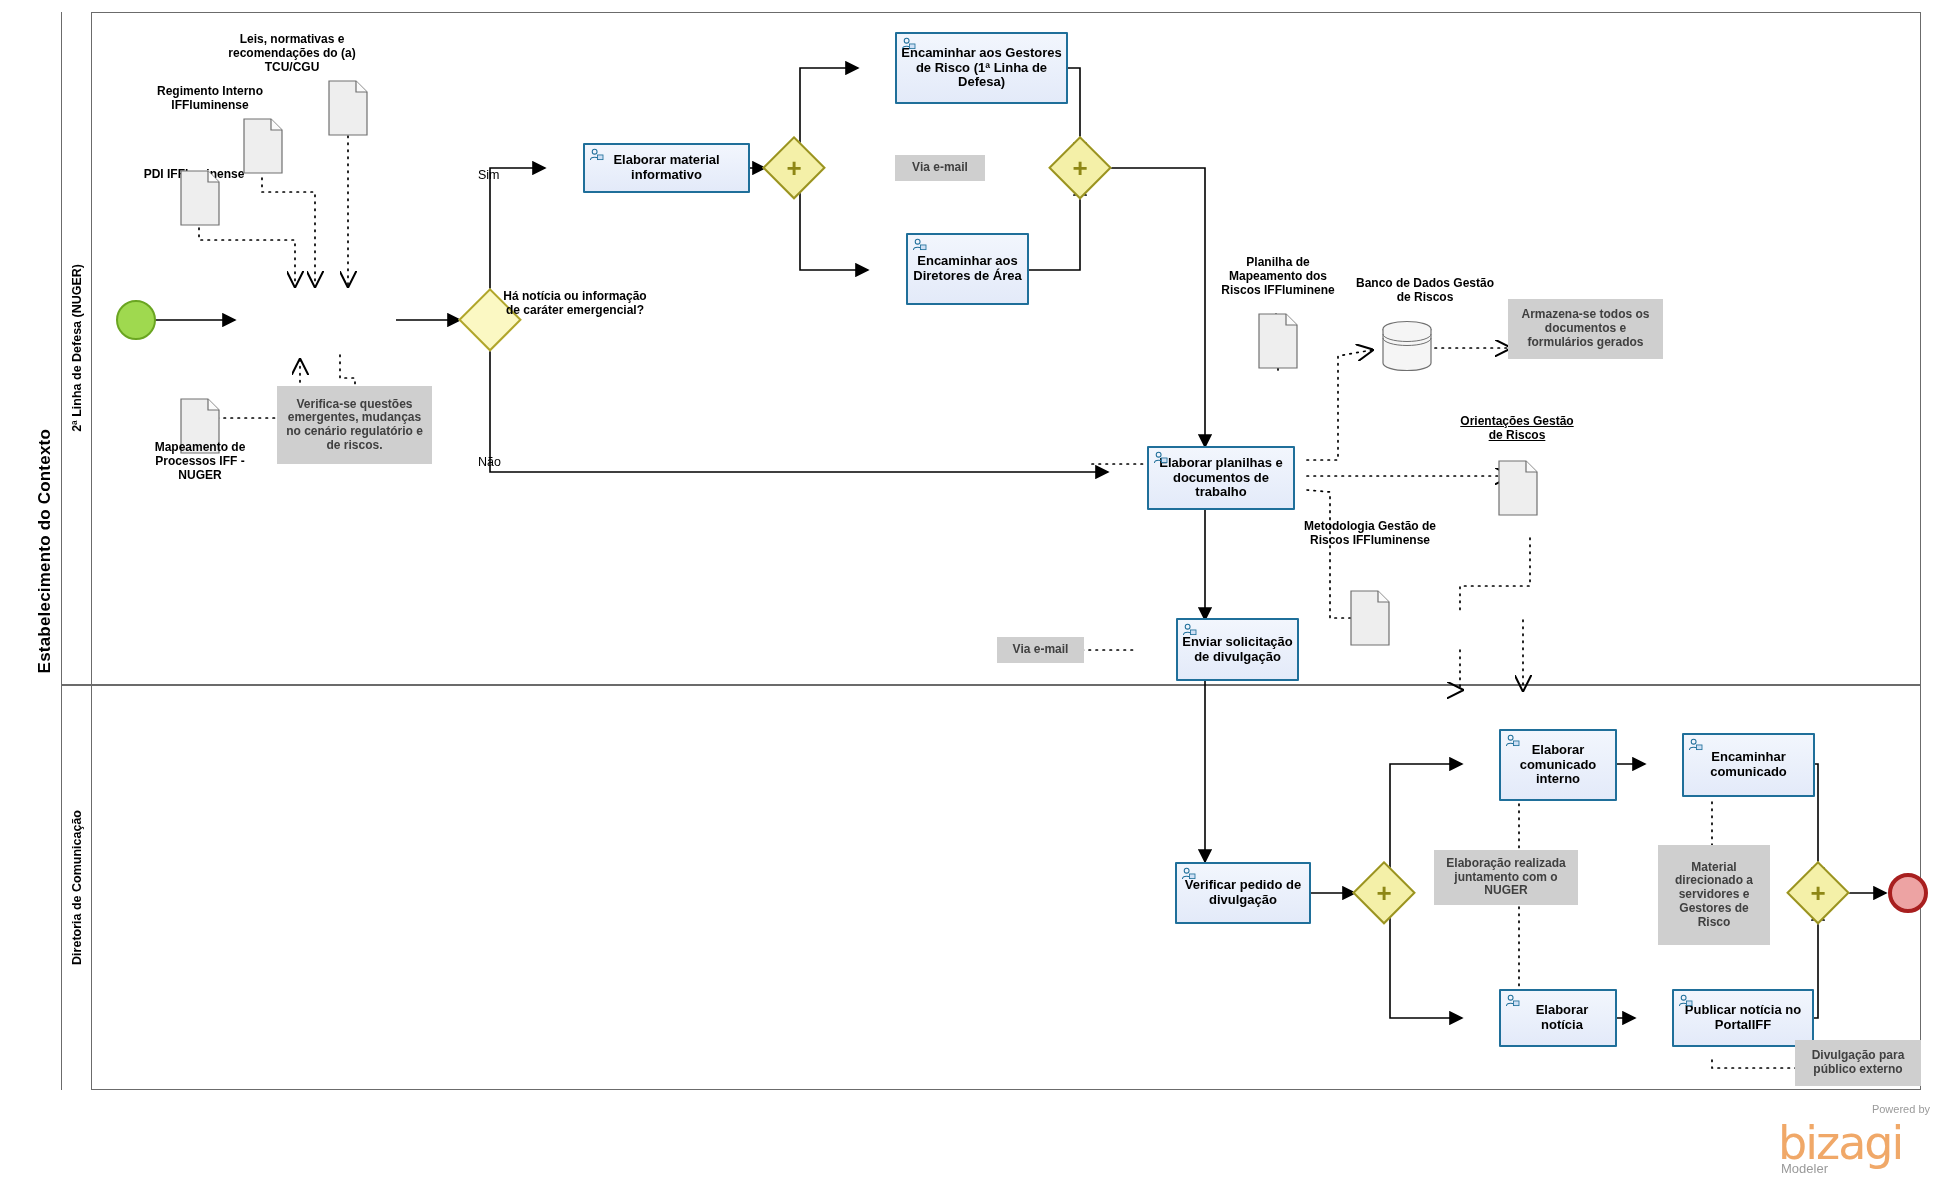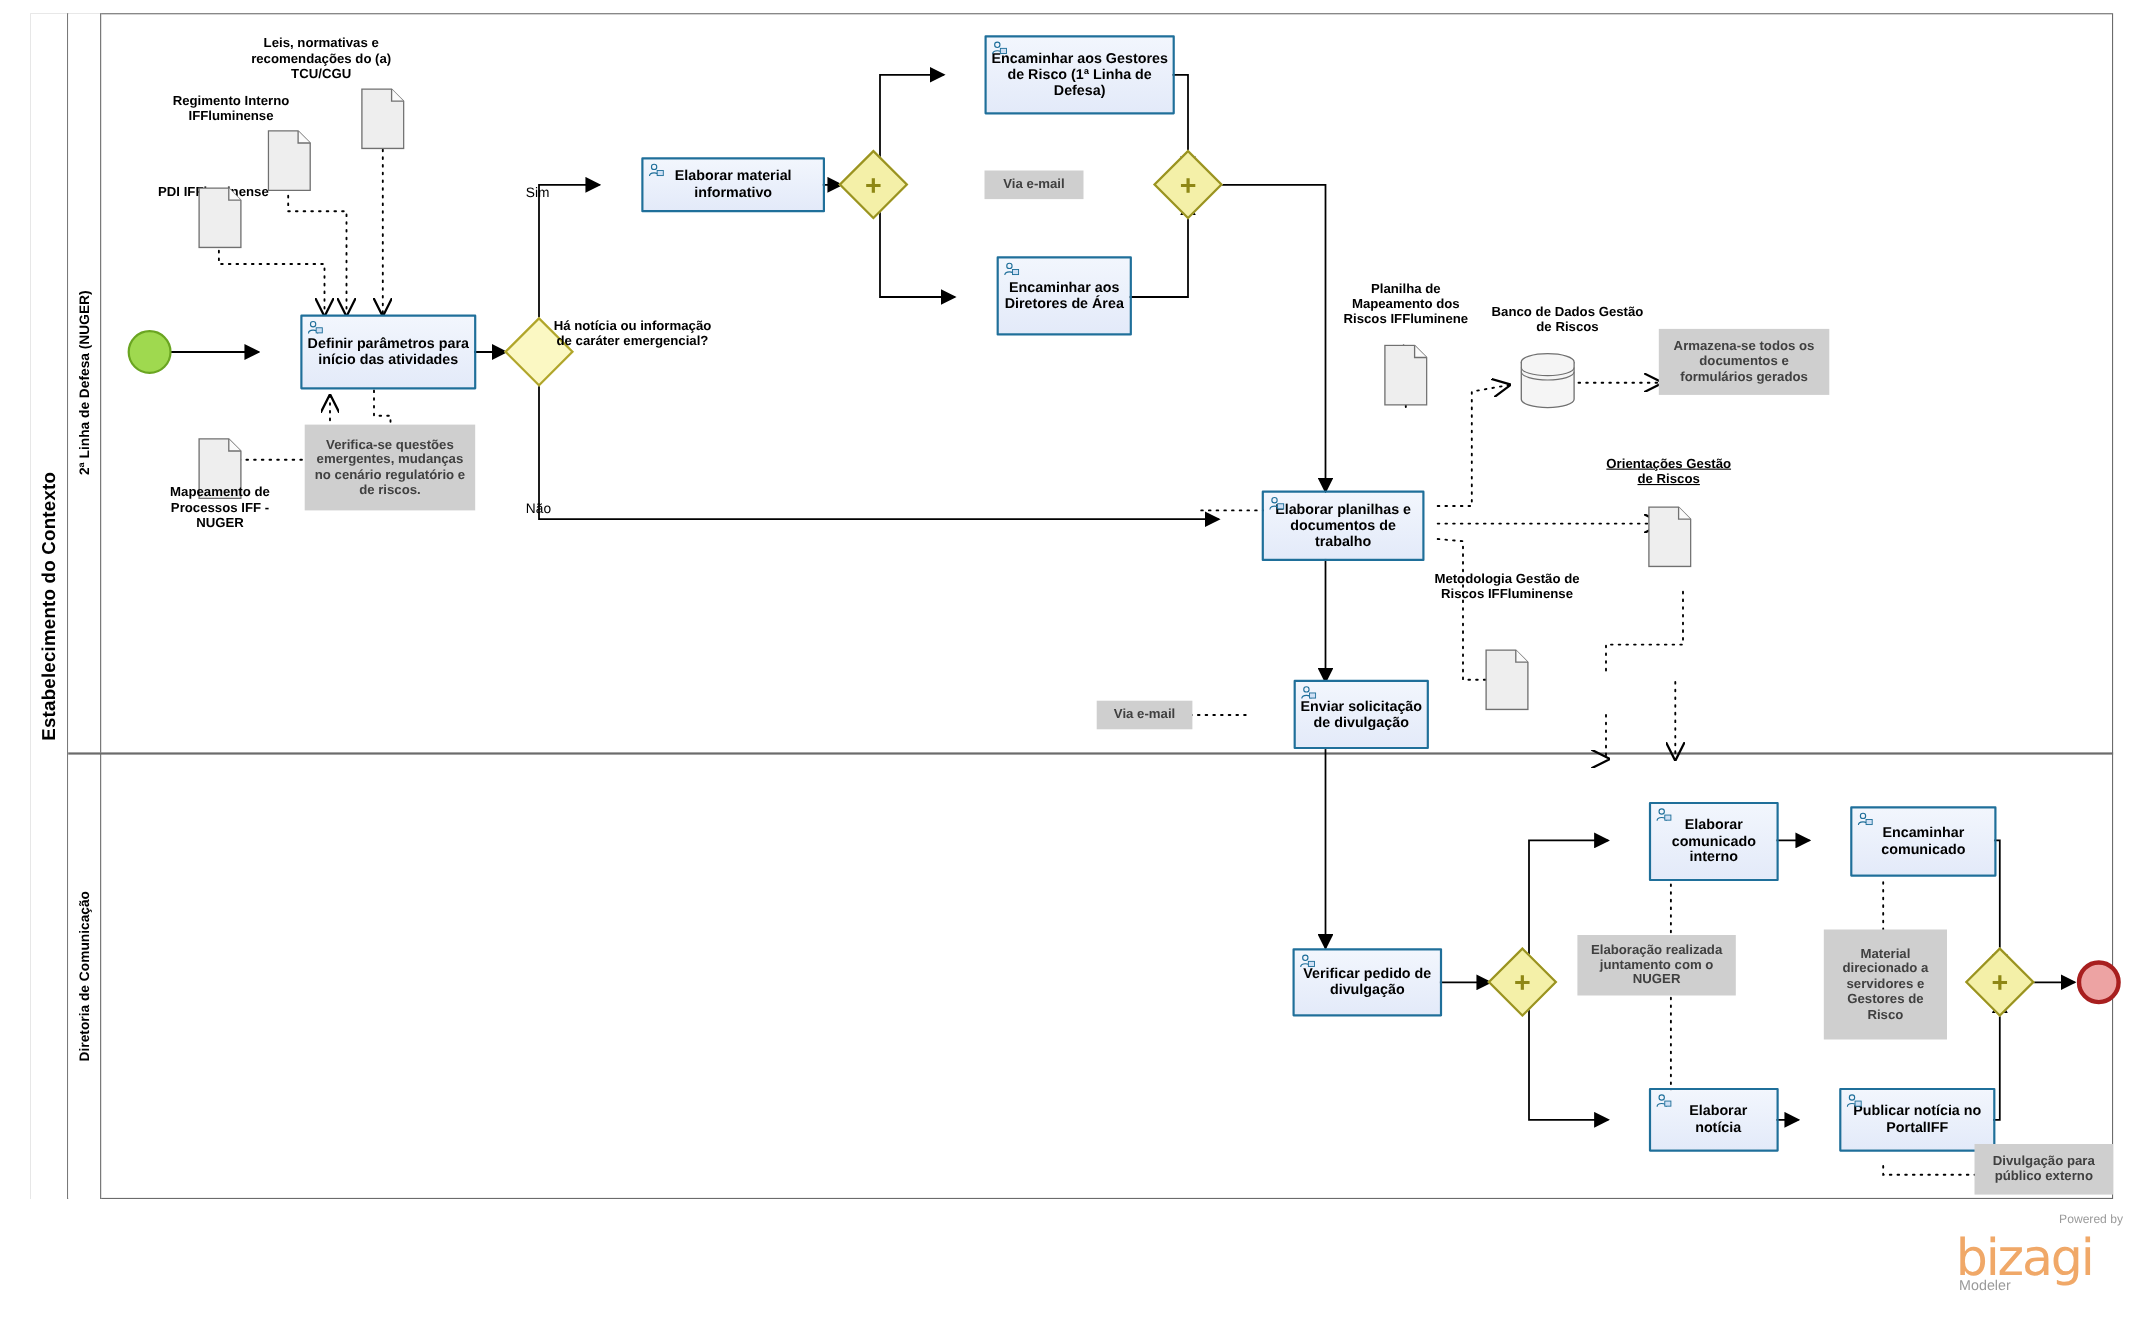--- a/index.html
+++ b/index.html
@@ -186,28 +186,20 @@
   </div>
 
   <div class="gw gw-p" style="left:1786px;top:861px;width:64px;height:64px;">
     <div class="dia"></div>
     <div class="gw-plus">+</div>
   </div>
 
   <div class="flowlbl" style="left:478px;top:168px;">Sim</div>
   <div class="flowlbl" style="left:478px;top:455px;">Não</div>
 
-  <div class="task" style="left:236px;top:286px;width:160px;height:68px;">
-    <svg class="task-ico" viewBox="0 0 16 14">
-      <circle cx="6" cy="4" r="2.6" fill="none" stroke="#1f6f9a" stroke-width="1.1"></circle>
-      <path d="M1.5 13 C1.5 8.8 10.5 8.8 10.5 13" fill="none" stroke="#1f6f9a" stroke-width="1.1"></path>
-      <rect x="9" y="7.5" width="6" height="5" fill="#cfe0f5" stroke="#1f6f9a" stroke-width=".9"></rect>
-    </svg>
-    <span class="tlabel">Definir parâmetros para início das atividades</span>
-  </div>
 
   <div class="task" style="left:546px;top:143px;width:167px;height:50px;">
     <svg class="task-ico" viewBox="0 0 16 14">
       <circle cx="6" cy="4" r="2.6" fill="none" stroke="#1f6f9a" stroke-width="1.1"></circle>
       <path d="M1.5 13 C1.5 8.8 10.5 8.8 10.5 13" fill="none" stroke="#1f6f9a" stroke-width="1.1"></path>
       <rect x="9" y="7.5" width="6" height="5" fill="#cfe0f5" stroke="#1f6f9a" stroke-width=".9"></rect>
     </svg>
     <span class="tlabel">Elaborar material informativo</span>
   </div>
 

